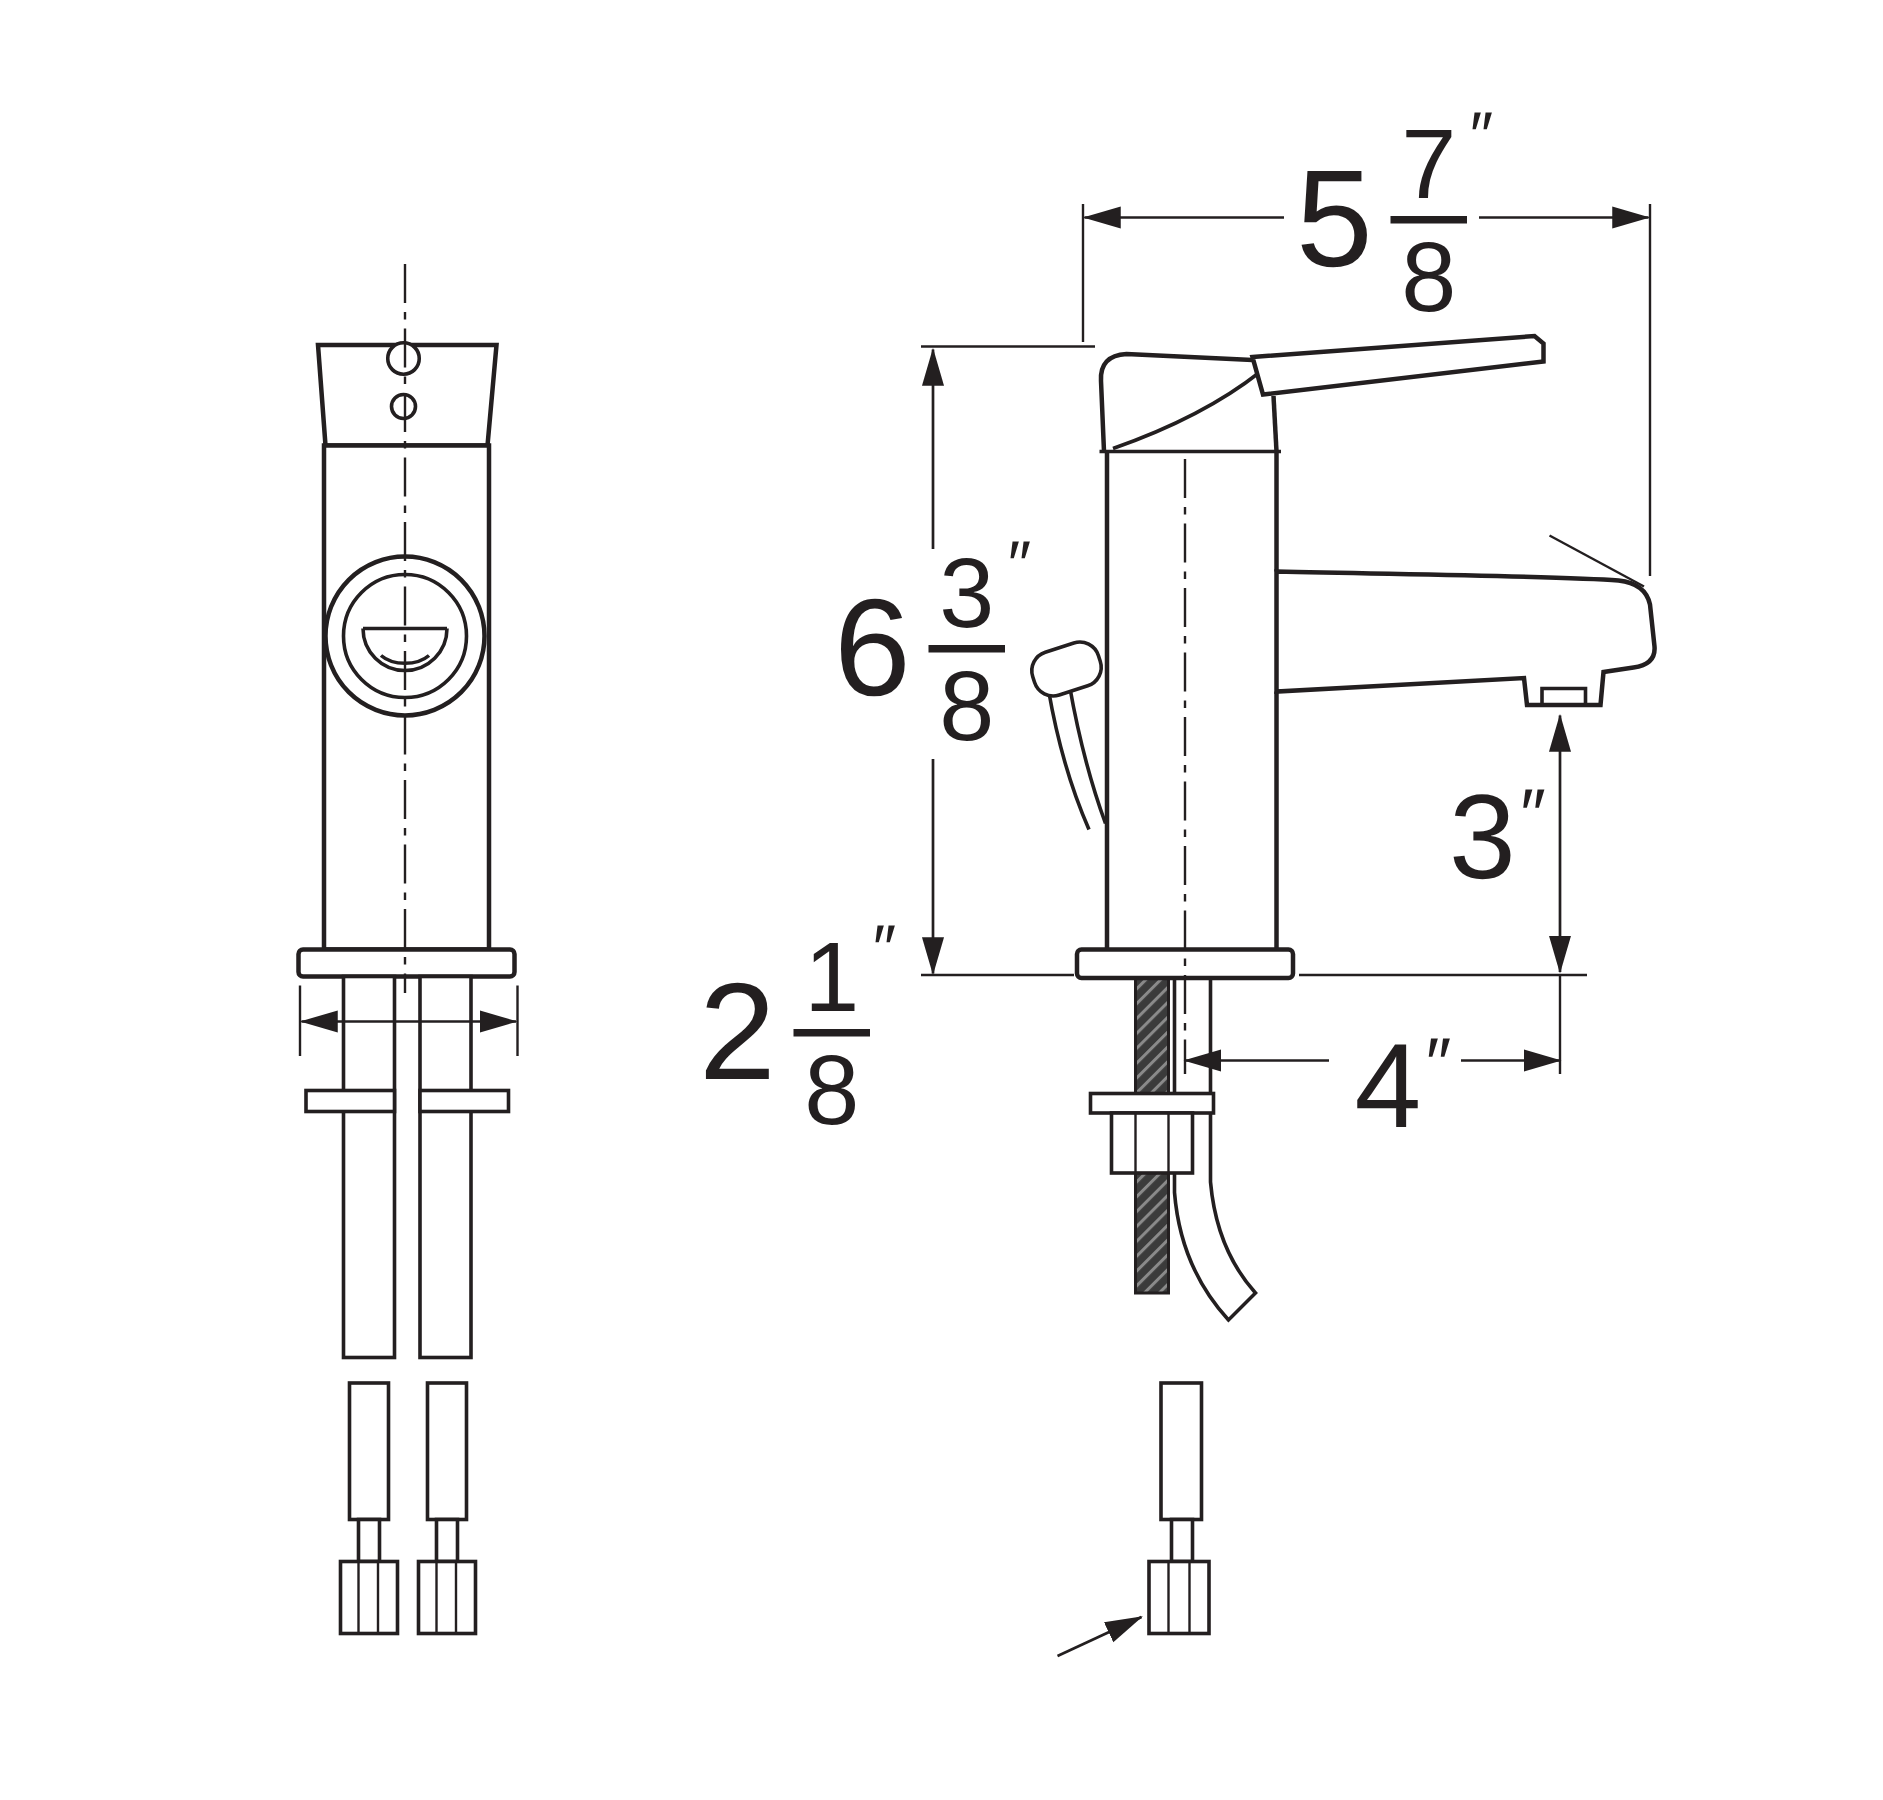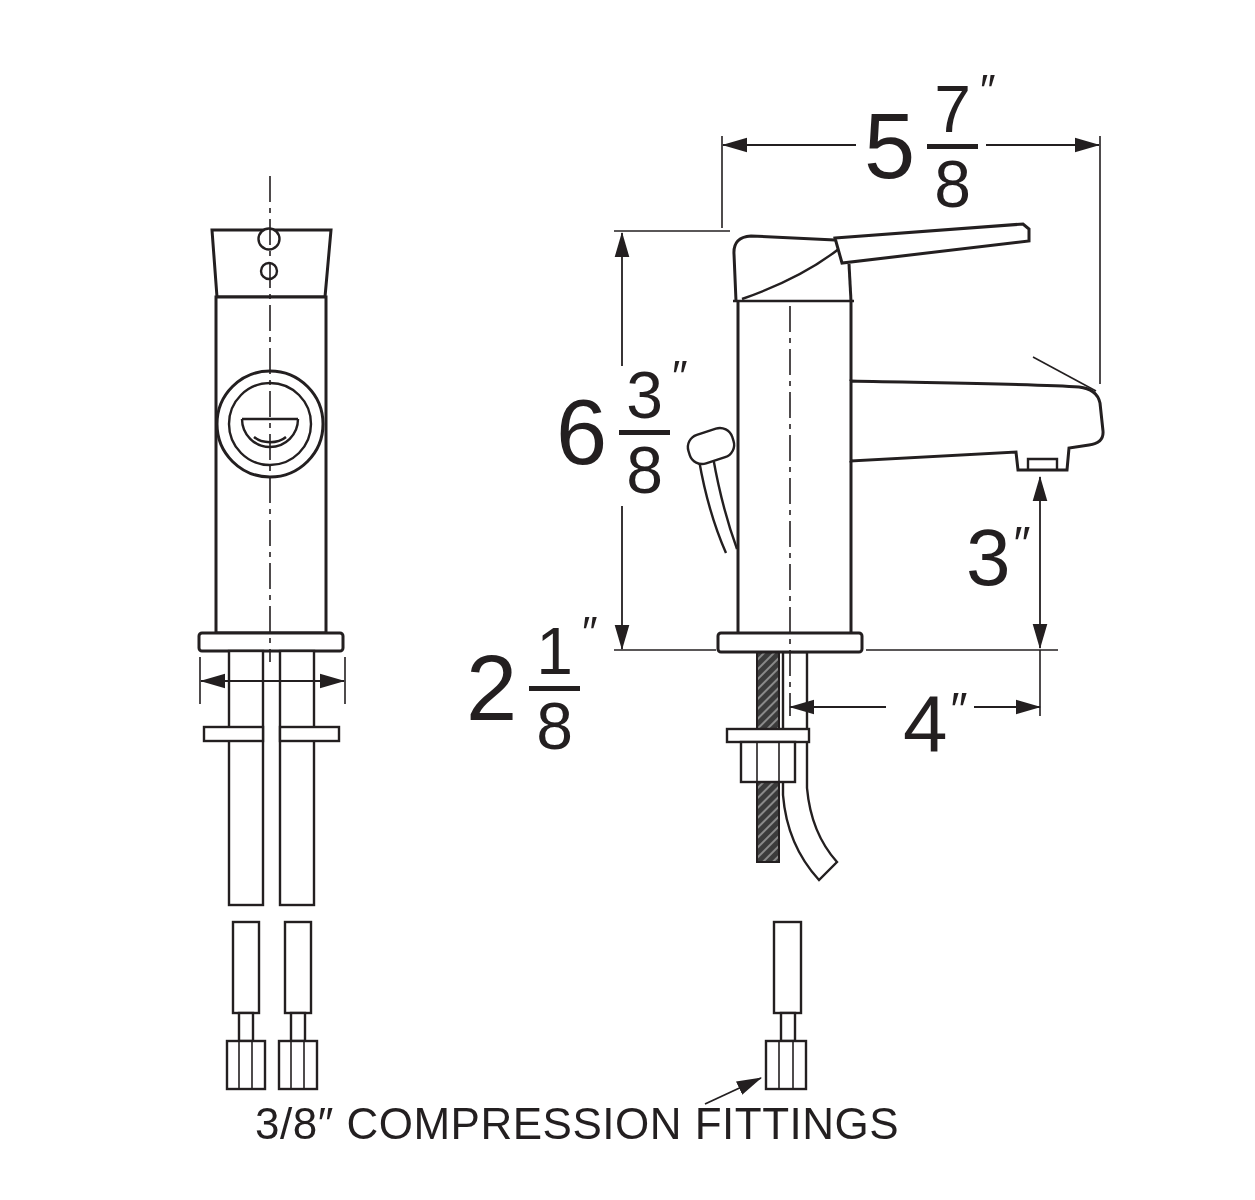--- a/index.html
+++ b/index.html
@@ -163,15 +163,14 @@
   <div class="label solo" style="left:966px;top:518px">
     <span>3</span>
       <span class="unit">″</span>
   </div>
 
   <div class="label solo" style="left:903px;top:684px">
     <span>4</span>
       <span class="unit">″</span>
   </div>
 
-  <div class="label caption" style="left:255px;top:1102px">3/8″ COMPRESSION FITTINGS</div>
 
 </div>
 
 </body></html>

